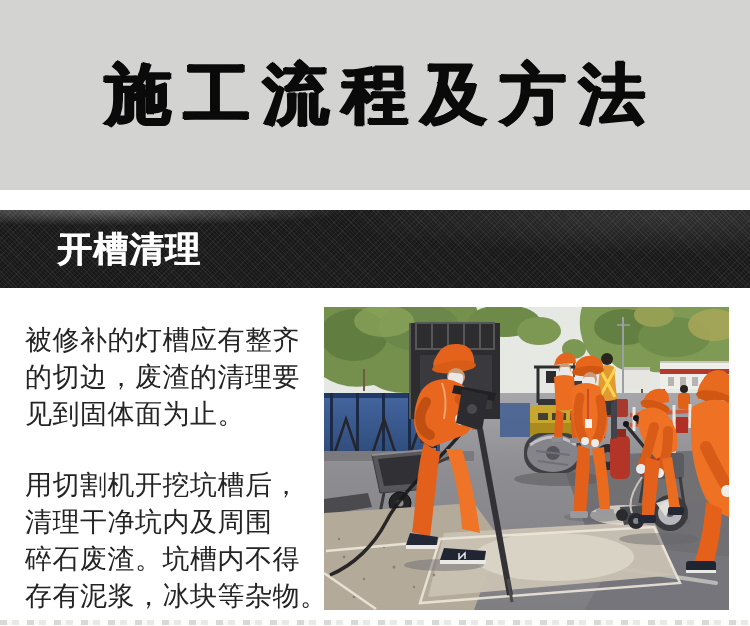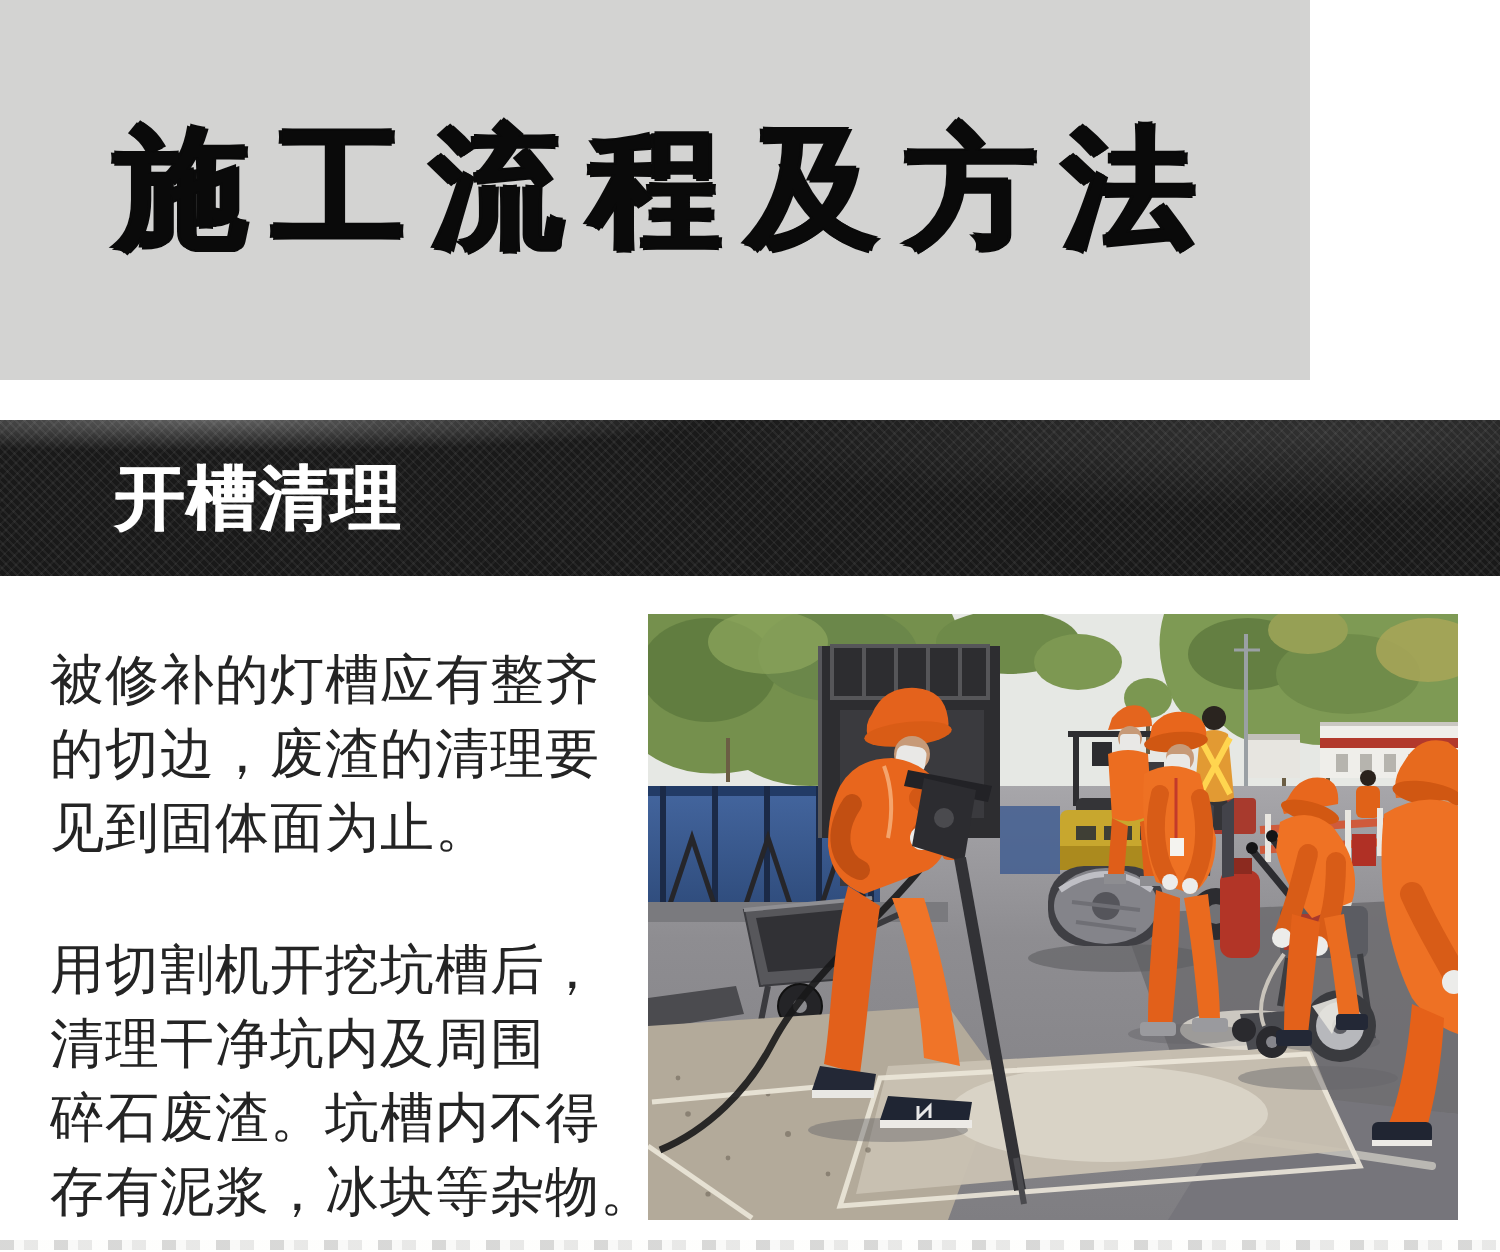--- a/index.html
+++ b/index.html
@@ -1,20 +1,20 @@
 <!DOCTYPE html>
 <html><head>
 <meta charset="utf-8">
 <style>
   html,body{margin:0;padding:0;background:#ffffff;}
   .page{position:relative;width:750px;height:626px;background:#ffffff;overflow:hidden;
         font-family:"Liberation Sans","DejaVu Sans",sans-serif;}
 
   
-  .title-banner{position:absolute;left:0;top:0;width:655px;height:190px;
+  .title-banner{position:absolute;left:0;top:0;width:750px;height:190px;
                 background:#d3d3d2;display:flex;align-items:center;justify-content:center;}
   .title-banner h1{margin:0;font-size:66px;font-weight:bold;color:#0a0a0a;
                    letter-spacing:13px;text-indent:13px;white-space:nowrap;
                    text-shadow:1.6px 0 #0a0a0a,-1.6px 0 #0a0a0a,0 1.2px #0a0a0a,0 -1.2px #0a0a0a;}
 
   
   .section-banner{position:absolute;left:0;top:210px;width:750px;height:78px;
                   background-color:#191919;
                   background-image:
                     radial-gradient(ellipse 420px 26px at 14% 0%, rgba(255,255,255,.30), rgba(255,255,255,0) 60%),

